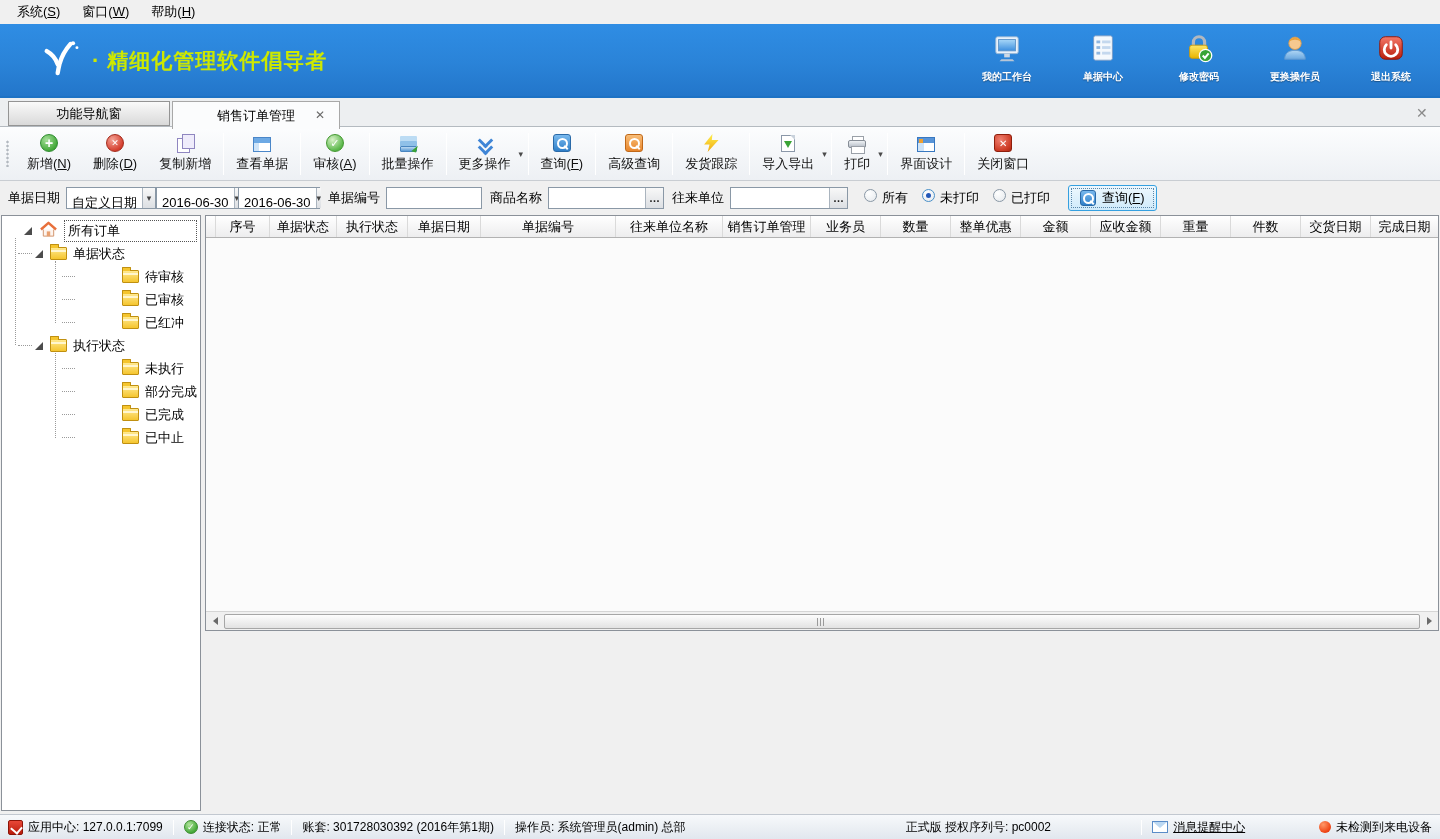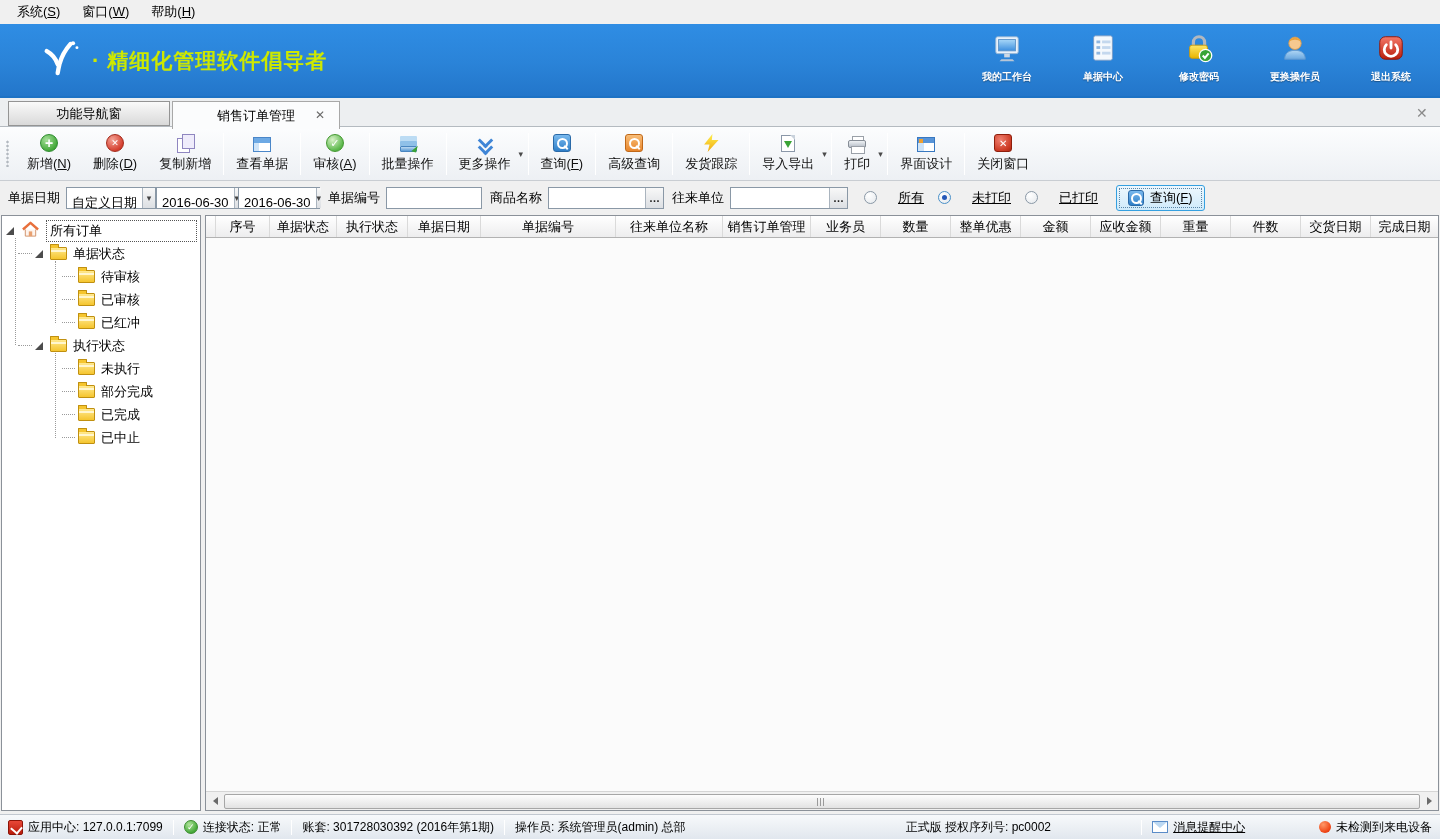--- a/index.html
+++ b/index.html
@@ -125,56 +125,56 @@
                  display:flex; align-items:center; justify-content:center; color:#444; font-size:9px; }
   .combo .cbtn::after { content:"▾"; }
   .tinput { height:22px; border:1px solid #8a98a6; background:#fff; font-size:13px; padding:0 4px;
             font-family:inherit; outline:none; }
   .inwrap { display:flex; align-items:stretch; height:22px; border:1px solid #8a98a6; background:#fff; }
   .inwrap input { border:none; height:100%; }
   .inwrap .cbtn { width:18px; border-left:1px solid #aab4be; background:linear-gradient(#f8f8f8,#dcdfe3);
                   display:flex; align-items:center; justify-content:center; }
   .inwrap .cbtn::after { content:"…"; font-size:11px; font-weight:bold; color:#222; }
   .radiogrp { display:flex; align-items:center; gap:14px; margin-left:16px; }
-  .radio { display:flex; align-items:center; gap:21px; cursor:pointer;text-decoration:underline; }
+  .radio { display:flex; gap:5px; cursor:pointer; }
   .rdot { width:13px; height:13px; border-radius:50%; border:1px solid #8a98a6;
           background:radial-gradient(circle at 35% 30%,#ffffff,#e4e8ec); position:relative; }
   .radio.checked .rdot { border-color:#4a90c8; }
   .radio.checked .rdot::after { content:""; position:absolute; left:3px; top:3px; width:5px; height:5px;
           border-radius:50%; background:#2458b8; }
   .querybtn { margin-left:18px; height:26px; display:flex; align-items:center; gap:6px; padding:0 11px;
           border:1px solid #35a0e0; border-radius:3px; background:linear-gradient(#eef8fe,#cfeafa);
           outline:1px dotted #5a86a8; outline-offset:-4px; cursor:pointer; font-size:13px; }
   .querybtn .ti { width:16px; height:16px; }
   .querybtn .ti-q::before { left:2px; top:2px; }
   .querybtn .ti-q::after { left:10px; top:9px; }
 
   
   .treepanel { position:absolute; left:1px; top:215px; width:200px; height:596px; background:#fff;
                border:1px solid #8b9199; padding-top:3px; overflow:hidden; }
   .trow { position:relative; display:flex; align-items:center; height:23px; font-size:13px; cursor:pointer; }
   .trow .exp { width:0; height:0; border-left:8px solid transparent; border-bottom:8px solid #4c4c4c;
                margin-right:7px; flex:none; }
-  .trow-root { padding-left:4px;justify-content:space-between; }
+  .trow-root { padding-left:22px;justify-content:space-between; }
   .trow-group { padding-left:33px; }
-  .trow-leaf { padding-left:76px; }
+  .trow-leaf { padding-left:120px; }
   .trow-group::before { content:""; position:absolute; left:16px; top:11px; width:14px;
                border-top:1px dotted #9a9a9a; }
   .trow-leaf::before { content:""; position:absolute; left:60px; top:11px; width:13px;
                border-top:1px dotted #9a9a9a; }
   .guide { position:absolute; width:0; border-left:1px dotted #9a9a9a; }
   .rootlabel { flex:1; margin-left:6px; margin-right:3px; border:1px dotted #555; padding:1px 3px; }
   .tlabel { margin-left:6px; white-space:nowrap; }
   .folder { width:17px; height:13px; position:relative; flex:none;
             background:linear-gradient(#ffe990,#f5c52e); border:1px solid #c09010; border-radius:1px; }
   .folder::before { content:""; position:absolute; left:-1px; top:-4px; width:7px; height:3px;
             background:#f5c52e; border:1px solid #c09010; border-bottom:none; border-radius:1px 1px 0 0; }
   .folder::after { content:""; position:absolute; left:0; top:2px; right:0; height:2px; background:#fff6cf; }
 
-  .tablepanel { position:absolute; left:205px; top:215px; width:1234px; height:596px; background:#fbfbfb;
+  .tablepanel { position:absolute; left:205px; top:215px; width:1234px; height:416px; background:#fbfbfb;
                 border:1px solid #8b9199; display:flex; flex-direction:column; }
   .thead { display:flex; height:22px; flex:none; background:linear-gradient(#ffffff,#ededee);
            border-bottom:1px solid #b2b2b2; font-size:13px; }
   .th { display:flex; align-items:center; justify-content:center; border-right:1px solid #dadada;
         white-space:nowrap; overflow:hidden; cursor:pointer; }
   .th-ind { width:10px; flex:none; }
   .tbody { flex:1; background:#fbfbfb; }
   .hscroll { height:19px; flex:none; background:#f0f0f0; border-top:1px solid #d5d5d5;
              display:flex; align-items:center; padding:1px; gap:1px; }
   .harrow { width:16px; height:15px; flex:none; display:flex; align-items:center; justify-content:center; cursor:pointer; }

